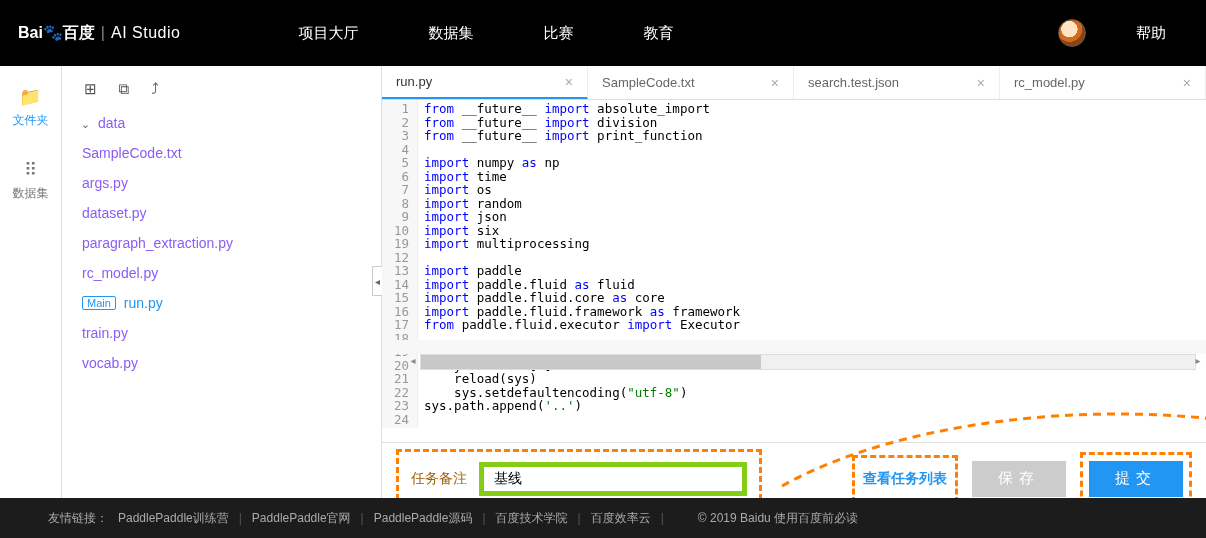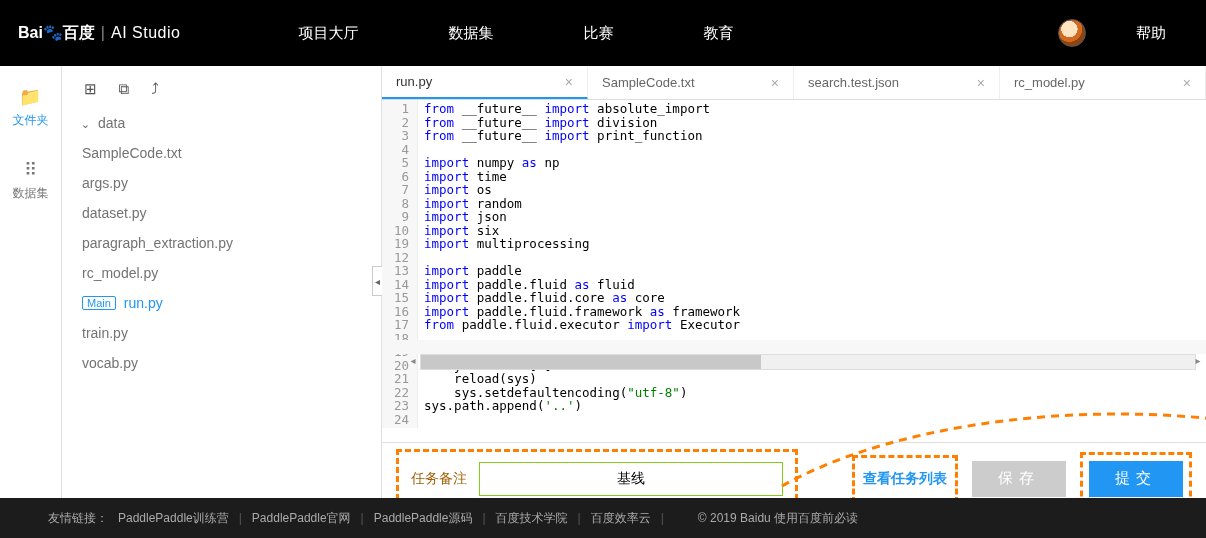--- a/index.html
+++ b/index.html
@@ -3,39 +3,39 @@
 <meta charset="utf-8">
 <style>
 * { margin: 0; padding: 0; box-sizing: border-box; }
 body { font-family: -apple-system, "Segoe UI", Arial, sans-serif; font-size: 13px; background: #fff; width: 1206px; height: 538px; overflow: hidden; position: relative; }
 
 .topbar { background: #000; height: 66px; display: flex; align-items: center; color: #fff; }
 .logo { display: flex; align-items: center; padding: 0 18px; font-size: 16px; gap: 6px; }
 .logo-mark { font-weight: bold; }
 .logo-sep { color: #888; }
 .logo-text { font-weight: 300; letter-spacing: 0.5px; }
-.nav { display: flex; margin-left: 100px; gap: 90px; }
+.nav { display: flex; margin-left: 100px; gap: 70px; }
 .nav a { color: #fff; text-decoration: none; font-size: 15px; }
 .topbar-right { margin-left: auto; display: flex; align-items: center; gap: 50px; padding-right: 40px; }
 .avatar { width: 28px; height: 28px; border-radius: 50%; background: radial-gradient(circle at 40% 35%, #ffe4c4 35%, #d2691e 36% 55%, #8b4513 56%); border: 1px solid #555; display: inline-block; }
 .help { color: #fff; font-size: 15px; }
 
 .workspace { display: flex; height: 448px; background: #fff; }
 .leftrail { width: 62px; border-right: 1px solid #e0e0e0; display: flex; flex-direction: column; align-items: center; padding-top: 20px; gap: 30px; }
 .rail-item { text-align: center; cursor: pointer; }
 .rail-item .ic { font-size: 18px; }
 .rail-item.active { color: #2196f3; }
 .rail-item .lbl { font-size: 12px; margin-top: 4px; }
 .rail-item.inactive { color: #777; }
 
 .sidebar { width: 320px; border-right: 1px solid #e0e0e0; }
 .sidebar-tools { display: flex; gap: 22px; padding: 14px 22px 10px; color: #555; font-size: 15px; }
 .sidebar-tools span { cursor: pointer; }
 .tree { padding: 0 6px 6px; }
-.tree-item { padding: 7px 12px; display: flex; align-items: center; gap: 8px; cursor: pointer; font-size: 14px; color: #737373; border-radius: 2px; }
+.tree-item { padding: 7px 12px; display: flex; align-items: center; gap: 8px; cursor: pointer; font-size: 14px; color: #8b5cf6; border-radius: 2px; }
 .tree-item.folder::before { content: "⌃"; display: inline-block; transform: rotate(180deg); font-size: 11px; color: #666; width: 10px; }
 .tree-item.file { padding-left: 14px; }
 .tree-item.active { color: #2196f3; }
 .main-badge { border: 1px solid #2196f3; color: #2196f3; font-size: 11px; padding: 0 4px; border-radius: 2px; }
 
 .editor { flex: 1; display: flex; flex-direction: column; position: relative; }
 .tabs { display: flex; border-bottom: 1px solid #ddd; height: 34px; }
 .tab { flex: 1; display: flex; align-items: center; justify-content: space-between; padding: 0 14px; border-right: 1px solid #eee; font-size: 13px; color: #666; cursor: pointer; }
 .tab.active { color: #333; border-bottom: 2px solid #2196f3; background: #fff; }
 .tab .x { color: #aaa; font-size: 14px; }
@@ -53,21 +53,21 @@
 
 .hscroll { position: absolute; bottom: 72px; left: 38px; right: 10px; height: 16px; background: #f0f0f0; border: 1px solid #ddd; }
 .hscroll .thumb { position: absolute; left: 0; top: 0; bottom: 0; width: 340px; background: #c8c8c8; }
 .hscroll::before { content:"◂"; position:absolute; left:-16px; top:0; width:16px; text-align:center; color:#888; font-size:10px; }
 .hscroll::after { content:"▸"; position:absolute; right:-8px; top:0; width:10px; text-align:center; color:#888; font-size:10px; }
 .lastline { position:absolute; left:0; right:0; bottom:88px; height:14px; background:#f7f7f7; }
 
 .bottom-bar { height: 72px; border-top: 1px solid #e0e0e0; display: flex; align-items: center; padding: 0 14px; gap: 14px; background:#fff; }
 .remark-group { display: flex; align-items: center; gap: 12px; border: 3px dashed #ff7f00; padding: 10px 12px; }
 .remark-label { font-size: 14px; color: #a16207; }
-.remark-input { width: 304px; height: 34px; border: 1px solid #84cc16; padding: 0 10px; font-size: 14px; text-align: center; }
+.remark-input { width: 268px; height: 34px; border: 5px solid #84cc16; padding: 0 10px; font-size: 14px; }
 .spacer { flex: 1; }
 .link-group { border: 3px dashed #ff7f00; padding: 12px 8px; font-weight: bold; }
 .view-link { color: #2196f3; font-size: 14px; text-decoration: none; }
 .btn { height: 36px; padding: 0 26px; font-size: 15px; border: none; cursor: pointer; letter-spacing: 6px; }
 .btn.save { background: #ccc; color: #fff; }
 .btn-submit-wrap { border: 3px dashed #ff7f00; padding: 6px; }
 .btn.submit { background: #2196f3; color: #fff; }
 
 .footer { position: absolute; bottom: 0; left: 0; right: 0; height: 40px; background: #1c1c1c; color: #aaa; display: flex; align-items: center; font-size: 12px; padding: 0 48px; gap: 10px; }
 .footer a { color: #aaa; text-decoration: none; }

